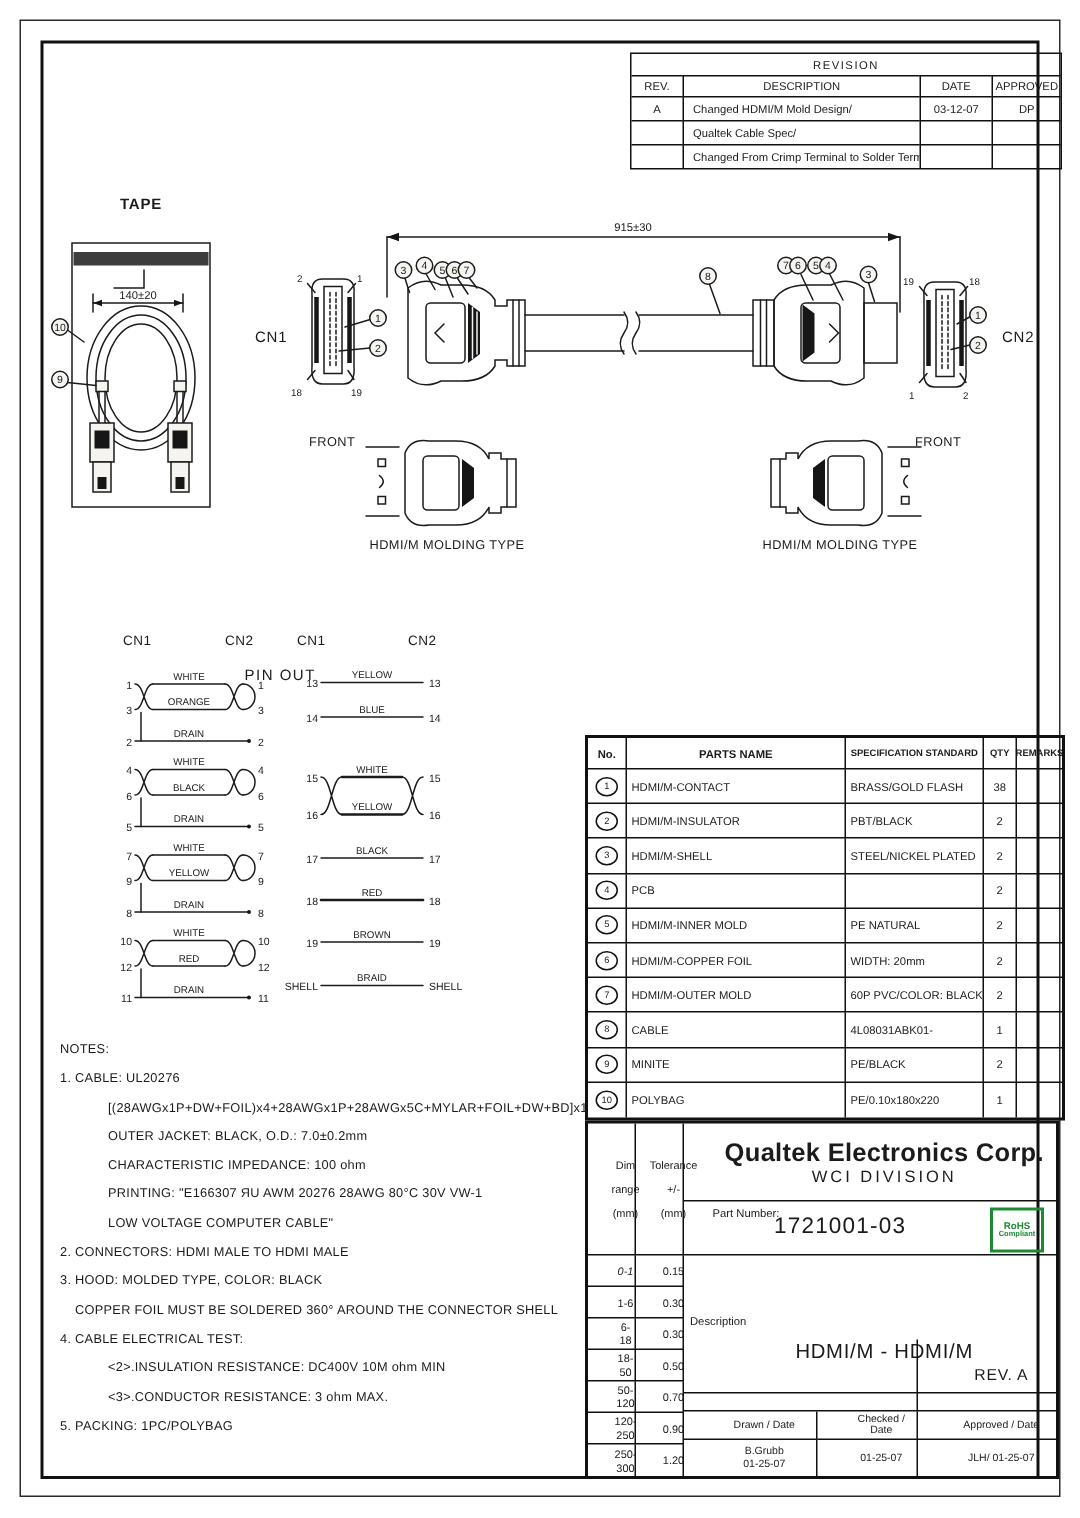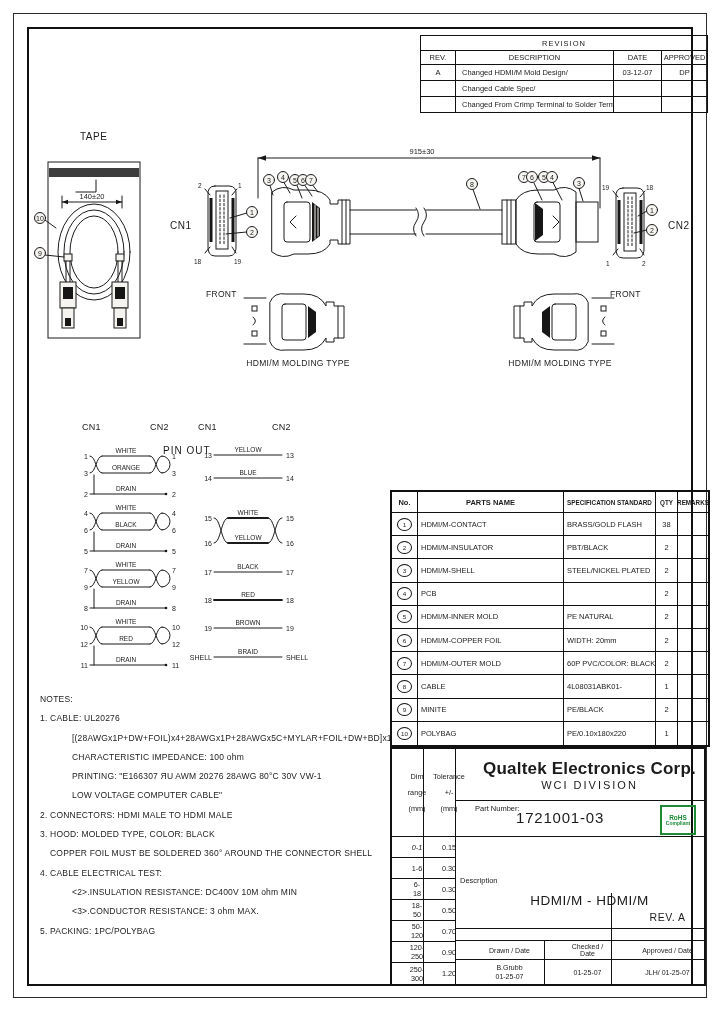--- a/index.html
+++ b/index.html
@@ -88,30 +88,30 @@
     <div class="ttl">REVISION</div>
     <div class="bT">REV.</div>
     <div class="bT bL">DESCRIPTION</div>
     <div class="bT bL">DATE</div>
     <div class="bT bL">APPROVED</div>
     <div class="bT">A</div>
     <div class="bT bL desc">Changed HDMI/M Mold Design/</div>
     <div class="bT bL">03-12-07</div>
     <div class="bT bL">DP</div>
     <div class="bT"></div>
-    <div class="bT bL desc">Changed Cable Spec/</div>
+    <div class="bT bL desc">Qualtek Cable Spec/</div>
     <div class="bT bL"></div>
     <div class="bT bL"></div>
     <div class="bT"></div>
     <div class="bT bL desc">Changed From Crimp Terminal to Solder Termina</div>
     <div class="bT bL"></div>
     <div class="bT bL"></div>
   </div>
 
-  <div class="lbl" style="left:80px;top:131px;">TAPE</div>
+  <div class="lbl" style="left:80px;top:131px;font-weight:bold;">TAPE</div>
   <div class="lbl" style="left:170px;top:220px;">CN1</div>
   <div class="lbl" style="left:668px;top:220px;">CN2</div>
   <div class="lbl small" style="left:206px;top:289px;">FRONT</div>
   <div class="lbl small" style="left:610px;top:289px;">FRONT</div>
   <div class="cap" style="left:242px;top:358px;">HDMI/M MOLDING TYPE</div>
   <div class="cap" style="left:504px;top:358px;">HDMI/M MOLDING TYPE</div>
   <div class="lbl" style="left:163px;top:397px;letter-spacing:1px;margin-top:48px;">PIN OUT</div>
   <div class="lbl small" style="left:82px;top:422px;font-size:9px;">CN1</div>
   <div class="lbl small" style="left:150px;top:422px;font-size:9px;">CN2</div>
   <div class="lbl small" style="left:198px;top:422px;font-size:9px;">CN1</div>
@@ -524,20 +524,21 @@
     <div>POLYBAG</div>
     <div>PE/0.10x180x220</div>
     <div class="ctr">1</div>
     <div></div>
   </div>
 
   <div class="notes">
     <div>NOTES:</div>
     <div>1. CABLE: UL20276</div>
     <div class="i2">[(28AWGx1P+DW+FOIL)x4+28AWGx1P+28AWGx5C+MYLAR+FOIL+DW+BD]x1</div>
+    <div class="i2">OUTER JACKET: BLACK, O.D.: 7.0±0.2mm</div>
     <div class="i2">CHARACTERISTIC IMPEDANCE: 100 ohm</div>
     <div class="i2">PRINTING: "E166307 ЯU AWM 20276 28AWG 80°C 30V VW-1</div>
     <div class="i2">LOW VOLTAGE COMPUTER CABLE"</div>
     <div>2. CONNECTORS: HDMI MALE TO HDMI MALE</div>
     <div>3. HOOD: MOLDED TYPE, COLOR: BLACK</div>
     <div class="i1">COPPER FOIL MUST BE SOLDERED 360° AROUND THE CONNECTOR SHELL</div>
     <div>4. CABLE ELECTRICAL TEST:</div>
     <div class="i2">&lt;2&gt;.INSULATION RESISTANCE: DC400V 10M ohm MIN</div>
     <div class="i2">&lt;3&gt;.CONDUCTOR RESISTANCE: 3 ohm MAX.</div>
     <div>5. PACKING: 1PC/POLYBAG</div>

